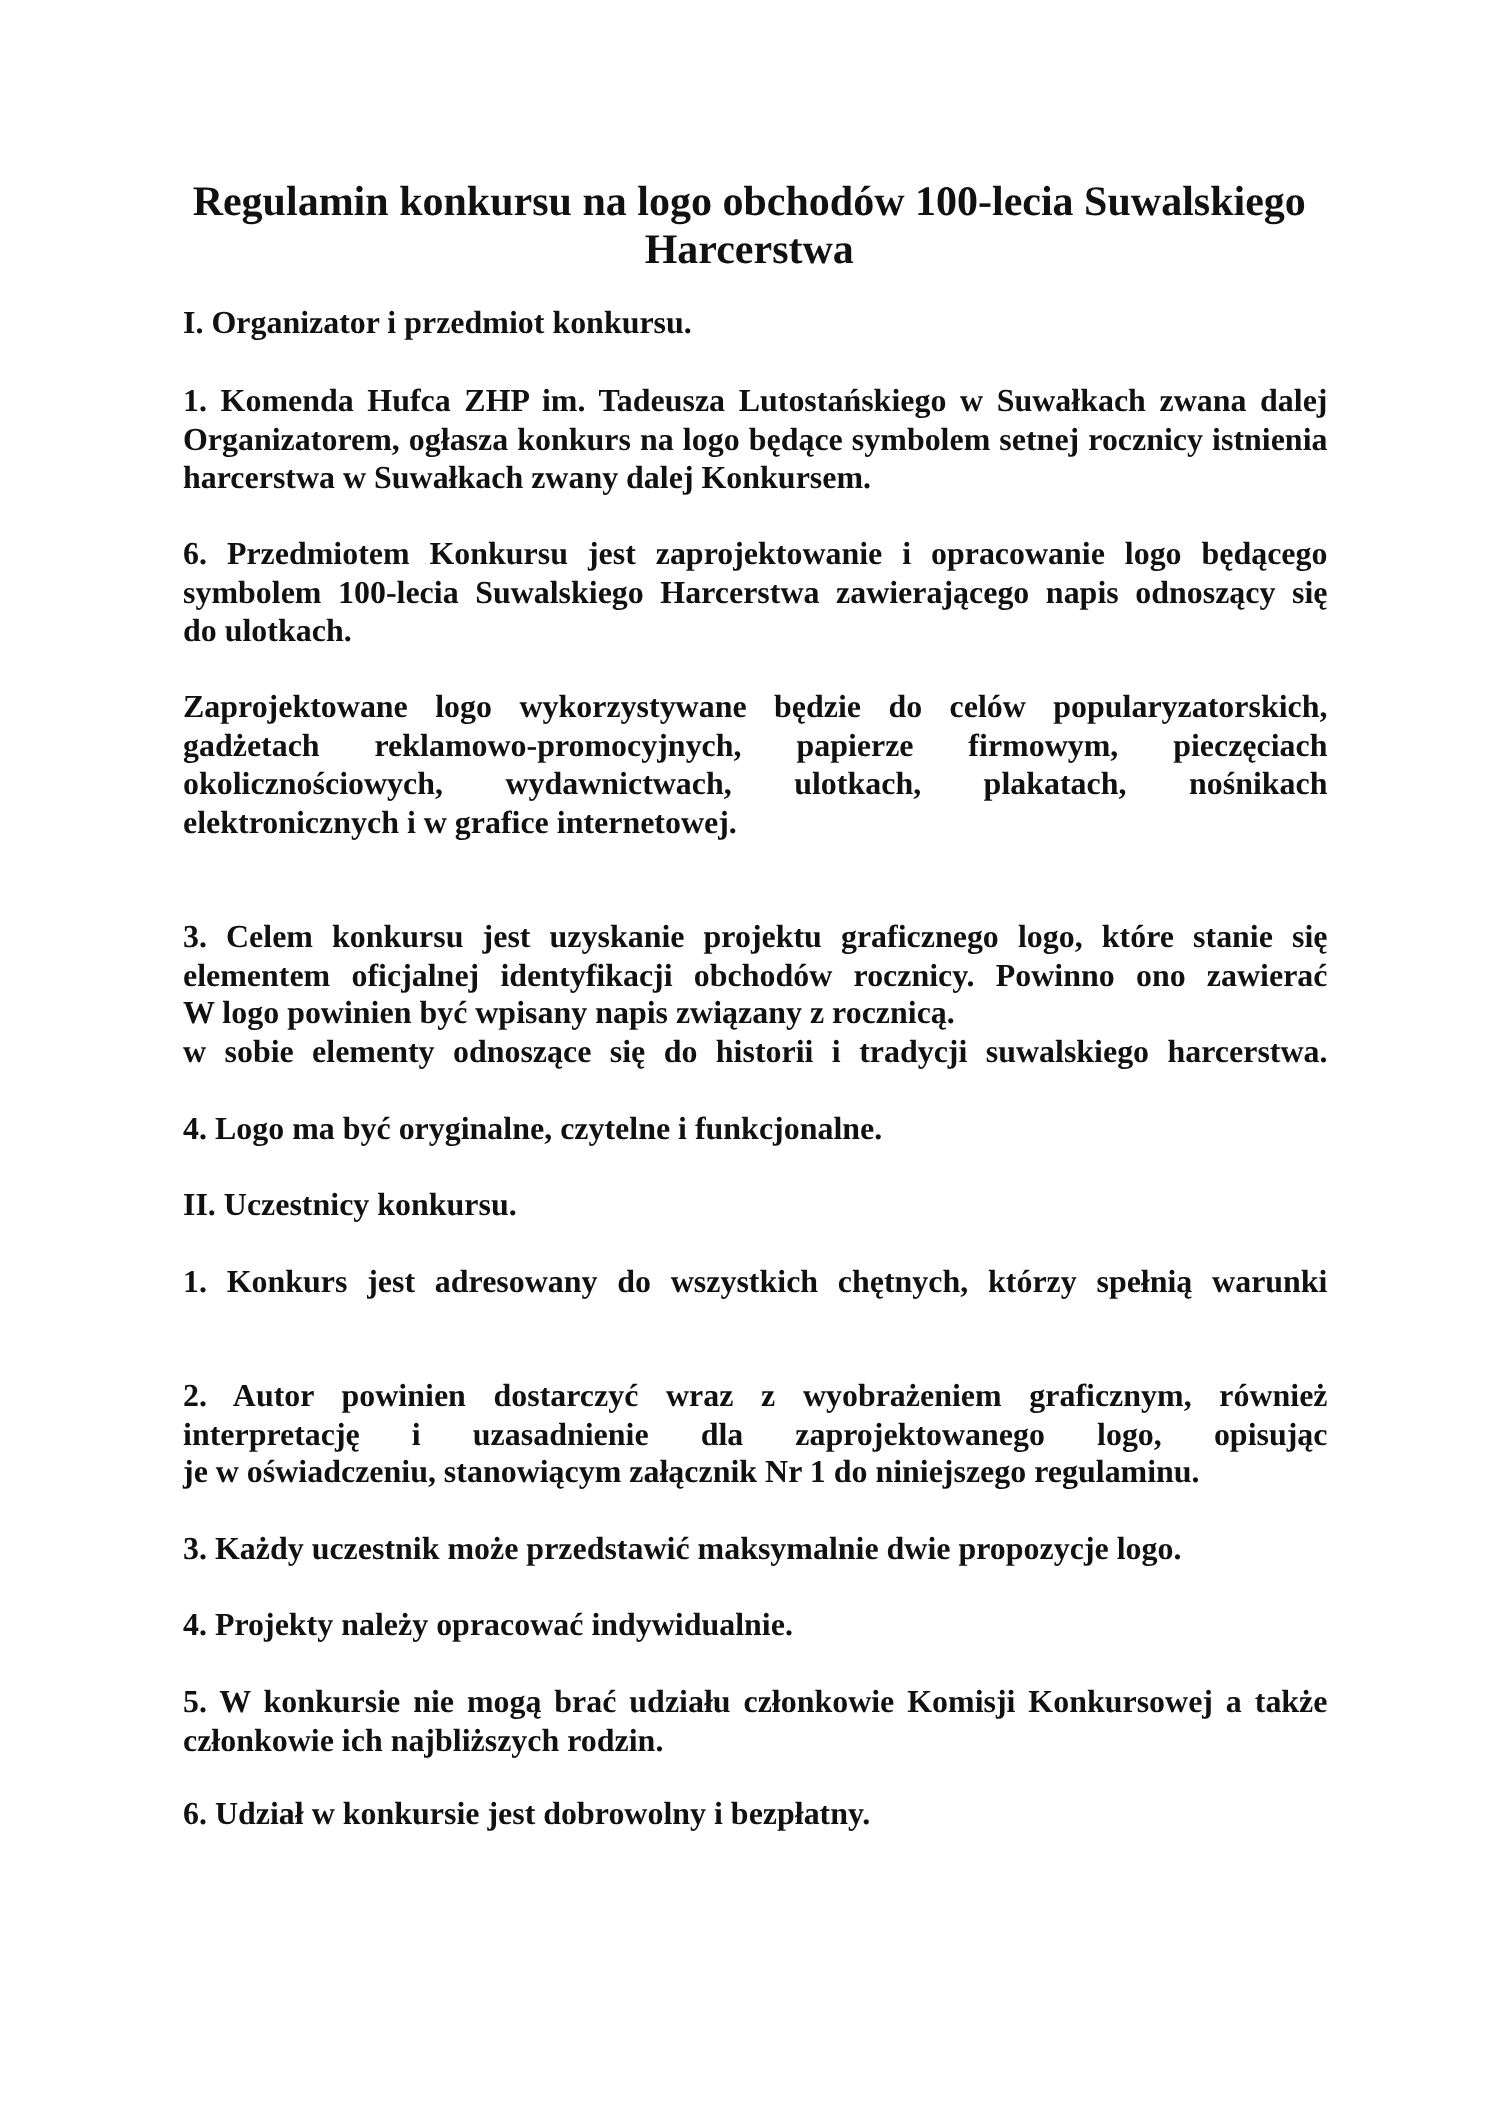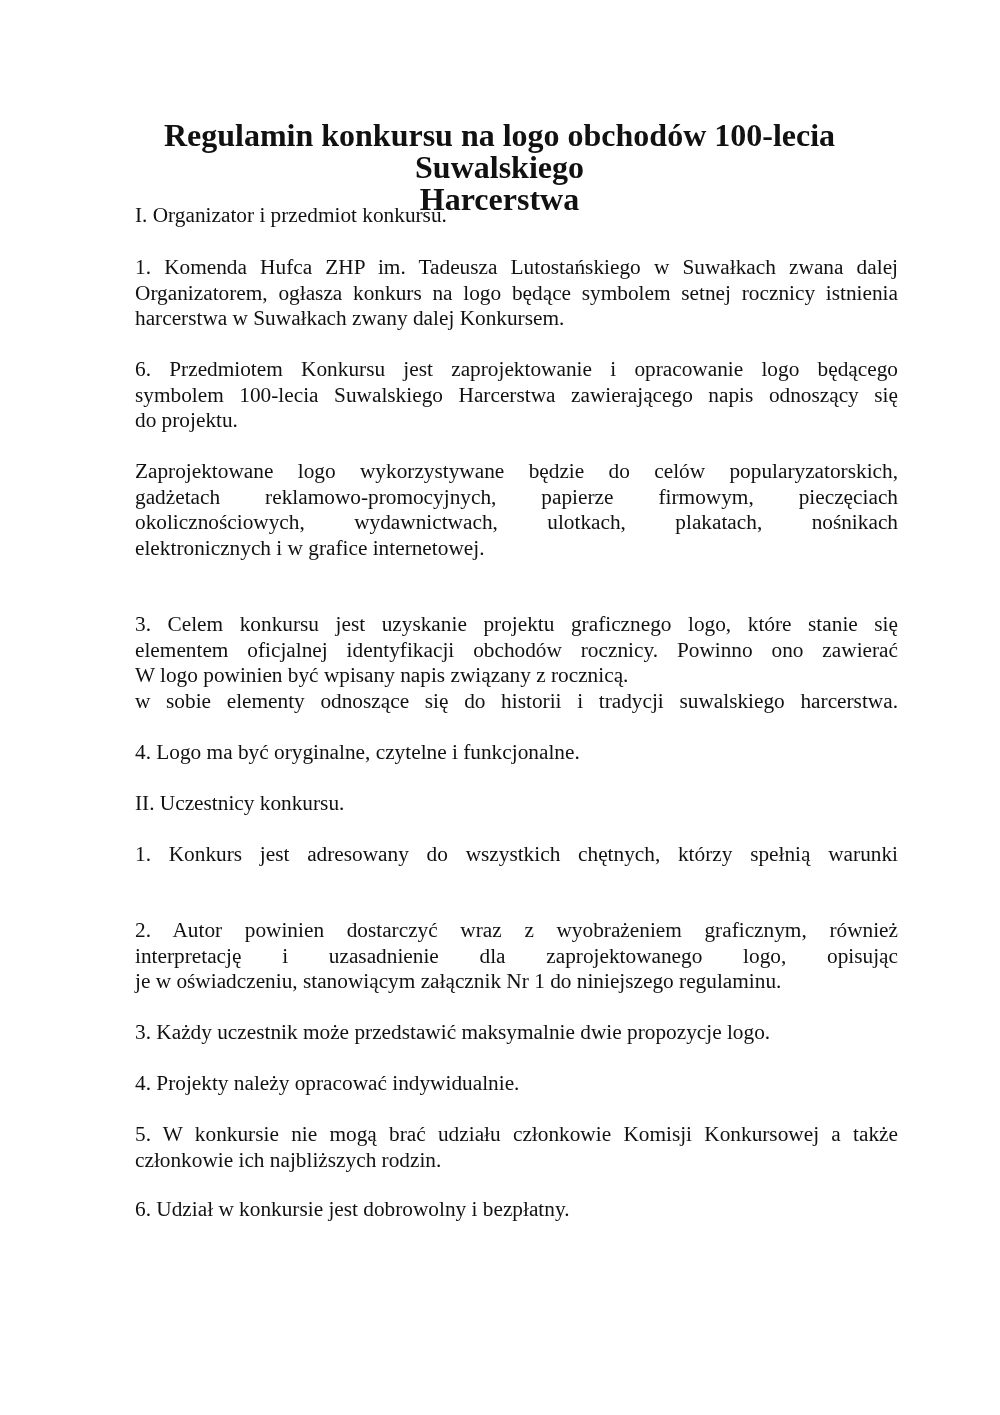--- a/index.html
+++ b/index.html
@@ -4,24 +4,24 @@
 <style>
   html, body { margin: 0; padding: 0; background: #ffffff; }
   body { width: 1000px; height: 1415px; position: relative; overflow: hidden; }
   .page {
     position: absolute; left: 118px; top: 0; width: 763px;
     font-family: "Liberation Serif", serif; color: #111111;
     font-size: 21.3px; line-height: 25.6px;
   }
   .title {
     position: absolute; left: 0; width: 763px; top: 119px;
-    text-align: center; font-weight: bold; font-size: 32px; line-height: 32px;
+    text-align: center; font-weight: bold; font-size: 28px; line-height: 32px;
     margin: 0;
   }
-  .p { position: absolute; left: 17px; width: 763px; margin: 0; text-align: justify; }
+  .p { position: absolute; left: 4px; width: 763px; margin: 0; text-align: justify; font-weight: bold; }
   .line { display: block; text-align: justify; text-align-last: justify; }
   .line.end { text-align-last: left; }
 </style>
 </head>
 <body>
 
 <div class="page">
   <h1 class="title">
     <span class="line end" style="text-align:center;text-align-last:center">Regulamin konkursu na logo obchodów 100-lecia Suwalskiego</span>
     <span class="line end" style="text-align:center;text-align-last:center">Harcerstwa</span>
@@ -33,21 +33,21 @@
 
   <p class="p" style="top:255px">
     <span class="line">1. Komenda Hufca ZHP im. Tadeusza Lutostańskiego w Suwałkach zwana dalej</span>
     <span class="line">Organizatorem, ogłasza konkurs na logo będące symbolem setnej rocznicy istnienia</span>
     <span class="line end">harcerstwa w Suwałkach zwany dalej Konkursem.</span>
   </p>
 
   <p class="p" style="top:357px">
     <span class="line">6. Przedmiotem Konkursu jest zaprojektowanie i opracowanie logo będącego</span>
     <span class="line">symbolem 100-lecia Suwalskiego Harcerstwa zawierającego napis odnoszący się</span>
-    <span class="line end">do projektu.</span>
+    <span class="line end">do ulotkach.</span>
   </p>
 
   <p class="p" style="top:459px">
     <span class="line">Zaprojektowane logo wykorzystywane będzie do celów popularyzatorskich,</span>
     <span class="line">gadżetach reklamowo-promocyjnych, papierze firmowym, pieczęciach</span>
     <span class="line">okolicznościowych, wydawnictwach, ulotkach, plakatach, nośnikach</span>
     <span class="line end">elektronicznych i w grafice internetowej.</span>
   </p>
 
   <p class="p" style="top:612px">

